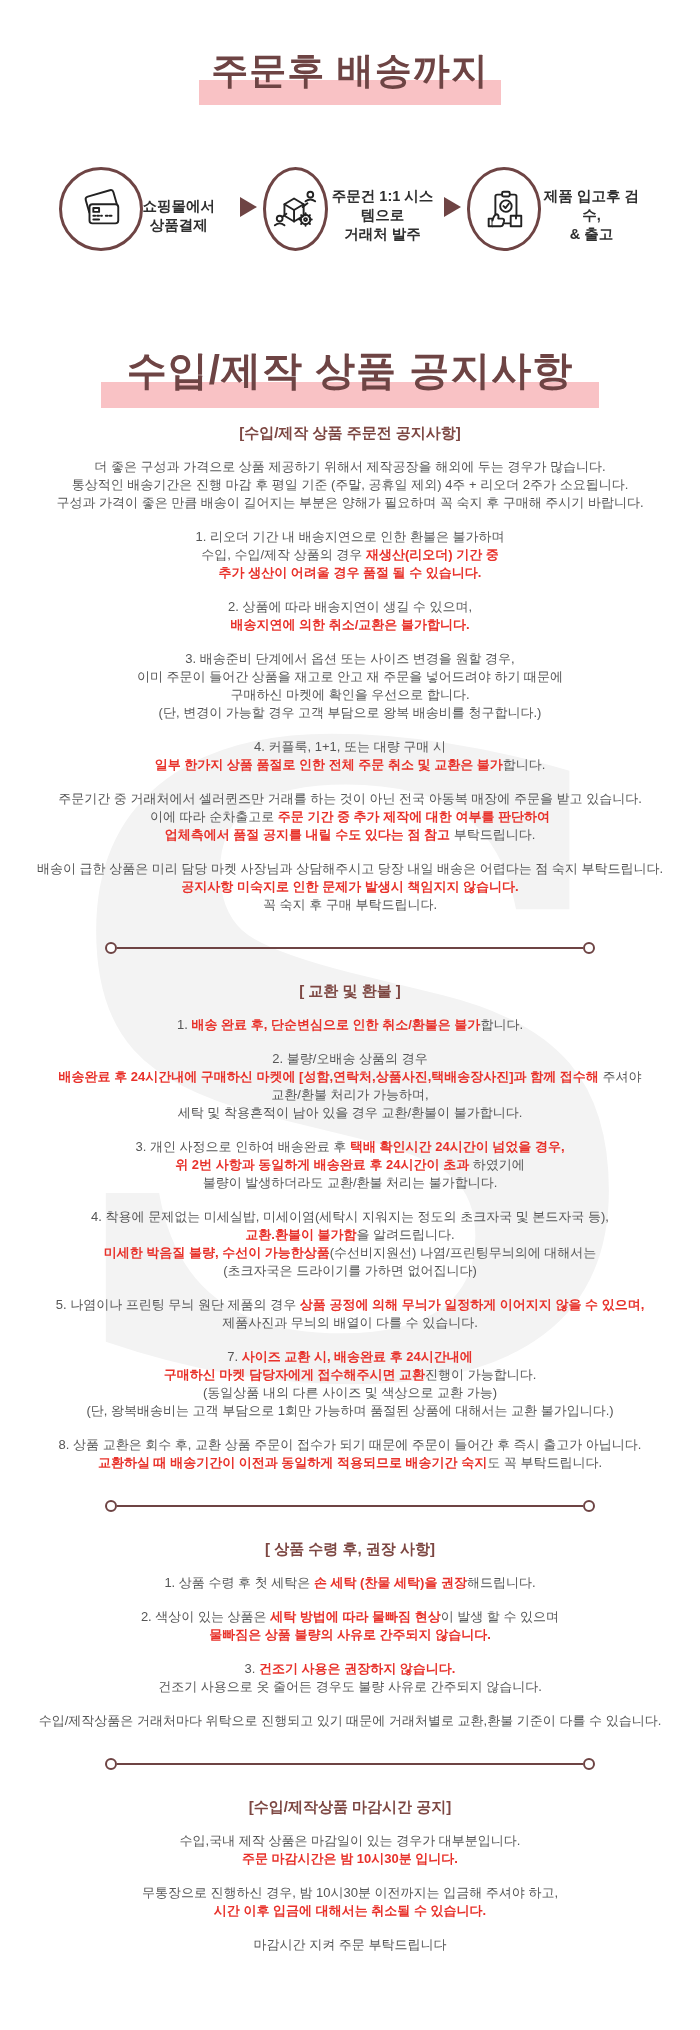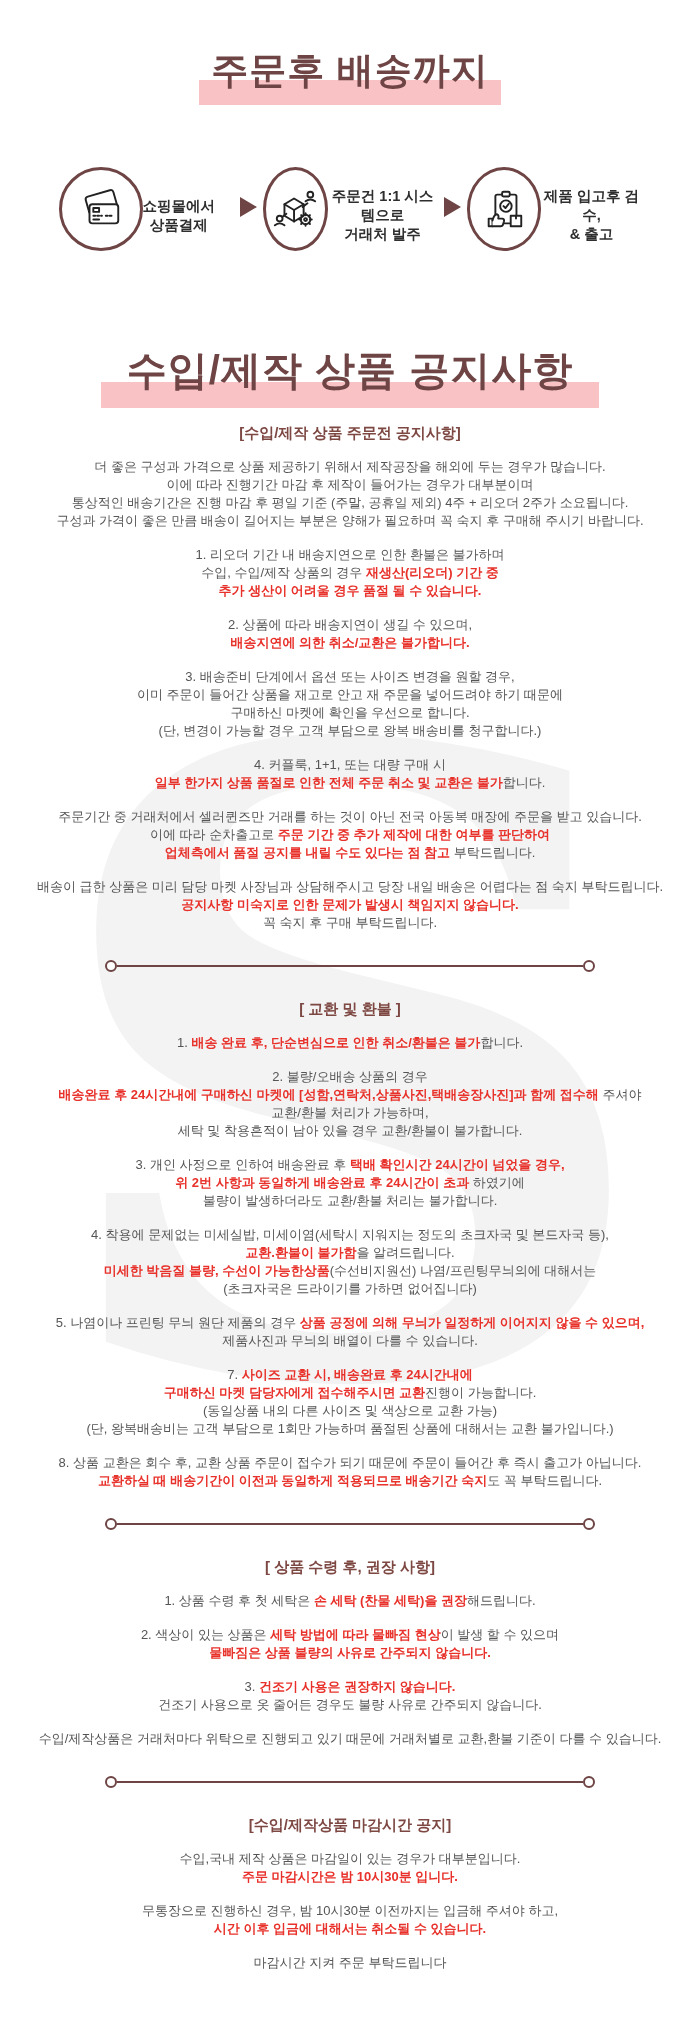--- a/index.html
+++ b/index.html
@@ -164,21 +164,20 @@
   </div>
 
   <div class="title2-wrap">
     <span class="big-title t2">수입/제작 상품 공지사항</span>
   </div>
 
   <div class="notice-body" id="notice-body">
       <div class="sec-h">[수입/제작 상품 주문전 공지사항]</div>
       <div class="p">
         <div class="ln"><span>더 좋은 구성과 가격으로 상품 제공하기 위해서 제작공장을 해외에 두는 경우가 많습니다.</span></div>
-        <div class="ln"><span>이에 따라 진행기간 마감 후 제작이 들어가는 경우가 대부분이며</span></div>
         <div class="ln"><span>통상적인 배송기간은 진행 마감 후 평일 기준 (주말, 공휴일 제외) 4주 + 리오더 2주가 소요됩니다.</span></div>
         <div class="ln"><span>구성과 가격이 좋은 만큼 배송이 길어지는 부분은 양해가 필요하며 꼭 숙지 후 구매해 주시기 바랍니다.</span></div>
       </div>
       <div class="p">
         <div class="ln"><span>1. 리오더 기간 내 배송지연으로 인한 환불은 불가하며</span></div>
         <div class="ln"><span>수입, 수입/제작 상품의 경우 </span><span class="red">재생산(리오더) 기간 중</span></div>
         <div class="ln"><span class="red">추가 생산이 어려울 경우 품절 될 수 있습니다.</span></div>
       </div>
       <div class="p">
         <div class="ln"><span>2. 상품에 따라 배송지연이 생길 수 있으며,</span></div>

